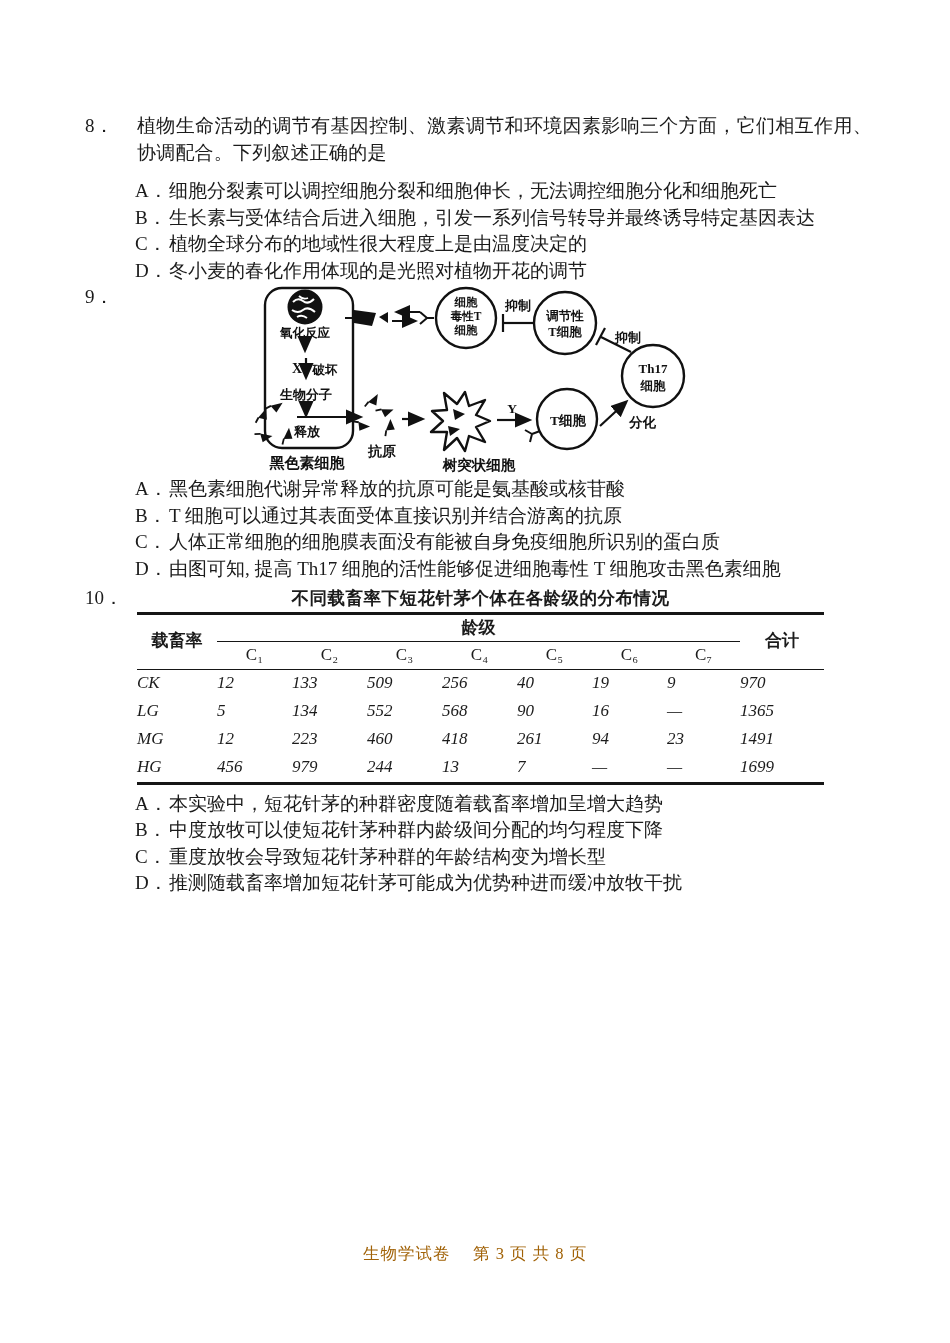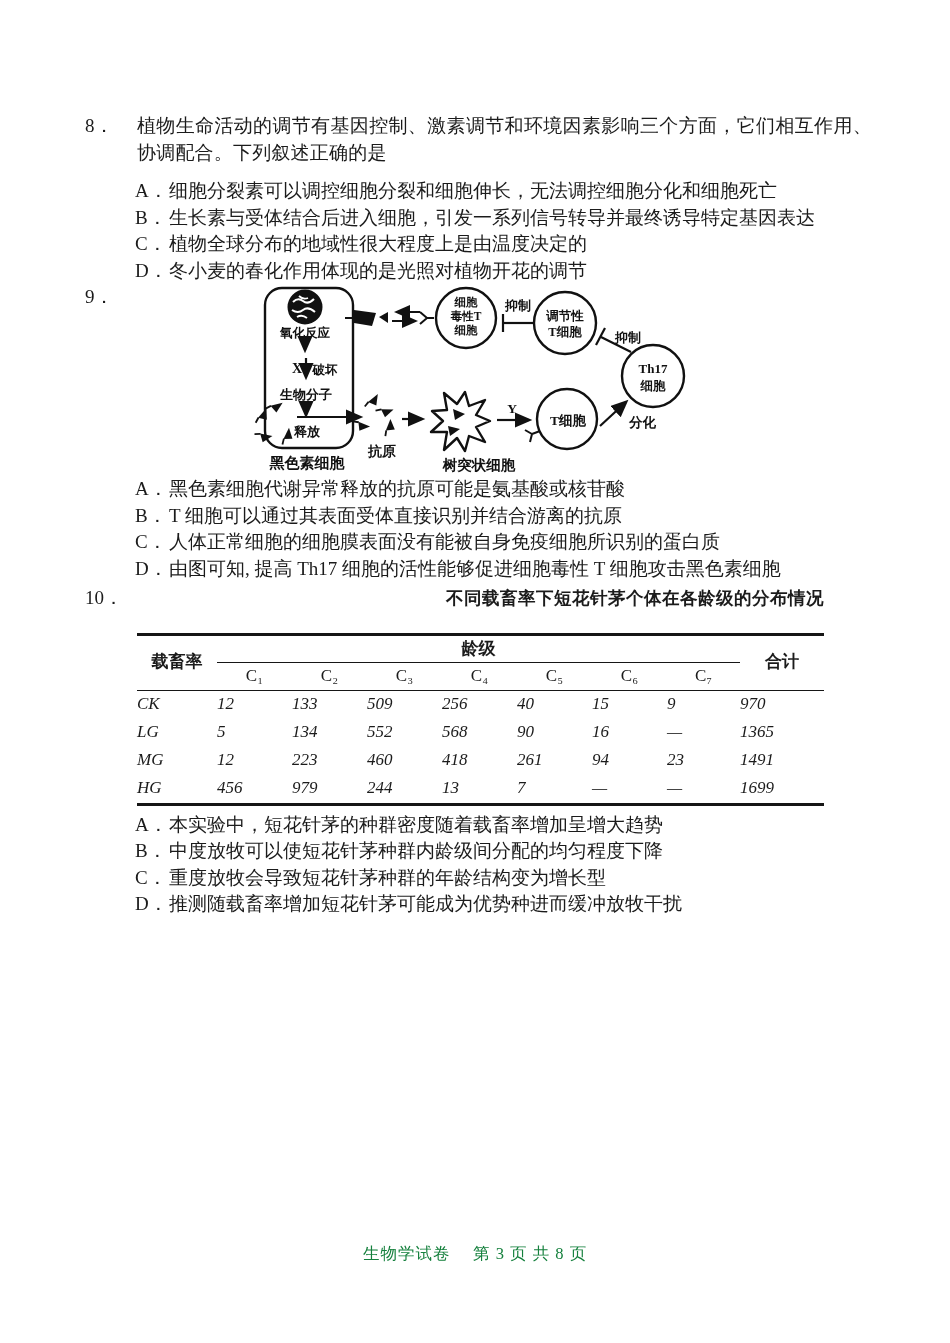--- a/index.html
+++ b/index.html
@@ -18,32 +18,32 @@
   .opttext{flex:1;}
   
   .diagram{margin:0 0 0 125px;display:block;}
   .dg-label{font-family:"Liberation Serif","DejaVu Serif",serif;font-weight:600;fill:#111;}
   .dg-line{stroke:#111;stroke-width:2.2;fill:none;}
   .dg-thin{stroke:#111;stroke-width:2;fill:none;}
   .dg-shape{fill:#ffffff;stroke:#111;stroke-width:2.4;}
   .dg-fill{fill:#111;stroke:none;}
   
   .tblwrap{margin:3px 0 6px 12px;width:687px;}
-  .tbl-title{font-size:17.5px;font-weight:700;text-align:right;margin-bottom:21px;letter-spacing:0.5px;}
+  .tbl-title{font-size:17.5px;font-weight:700;text-align:center;margin-bottom:0;letter-spacing:0.5px;}
   table.data{border-collapse:collapse;width:687px;font-size:17px;
     border-top:3px solid #161616;border-bottom:3px solid #161616;table-layout:fixed;}
   table.data th,table.data td{font-weight:400;padding:0;}
   tr.hr1 th{font-weight:700;height:24px;}
   tr.hr1 th.side{border-bottom:1.6px solid #161616;}
   tr.hr1 th.grp{border-bottom:1.4px solid #161616;}
   tr.hr2 th{height:26px;border-bottom:1.6px solid #161616;}
   tbody.rows td{height:28px;font-style:italic;}
   
   .footer{position:absolute;top:1243px;left:0;width:100%;text-align:center;
-    font-size:16.5px;color:#15803d;letter-spacing:1px;}
+    font-size:16.5px;color:#a16207;letter-spacing:1px;}
 </style>
 </head>
 <body>
 
 <div class="page">
 
   <div class="q">
     <span class="qnum">8．</span>
     <div class="qbody">
       <p class="stem">植物生命活动的调节有基因控制、激素调节和环境因素影响三个方面，它们相互作用、协调配合。下列叙述正确的是</p>
@@ -234,21 +234,21 @@
             </tr>
           </thead>
           <tbody class="rows">
             <tr>
               <td>CK</td>
               <td>12</td>
               <td>133</td>
               <td>509</td>
               <td>256</td>
               <td>40</td>
-              <td>15</td>
+              <td>19</td>
               <td>9</td>
               <td>970</td>
             </tr>
             <tr>
               <td>LG</td>
               <td>5</td>
               <td>134</td>
               <td>552</td>
               <td>568</td>
               <td>90</td>

